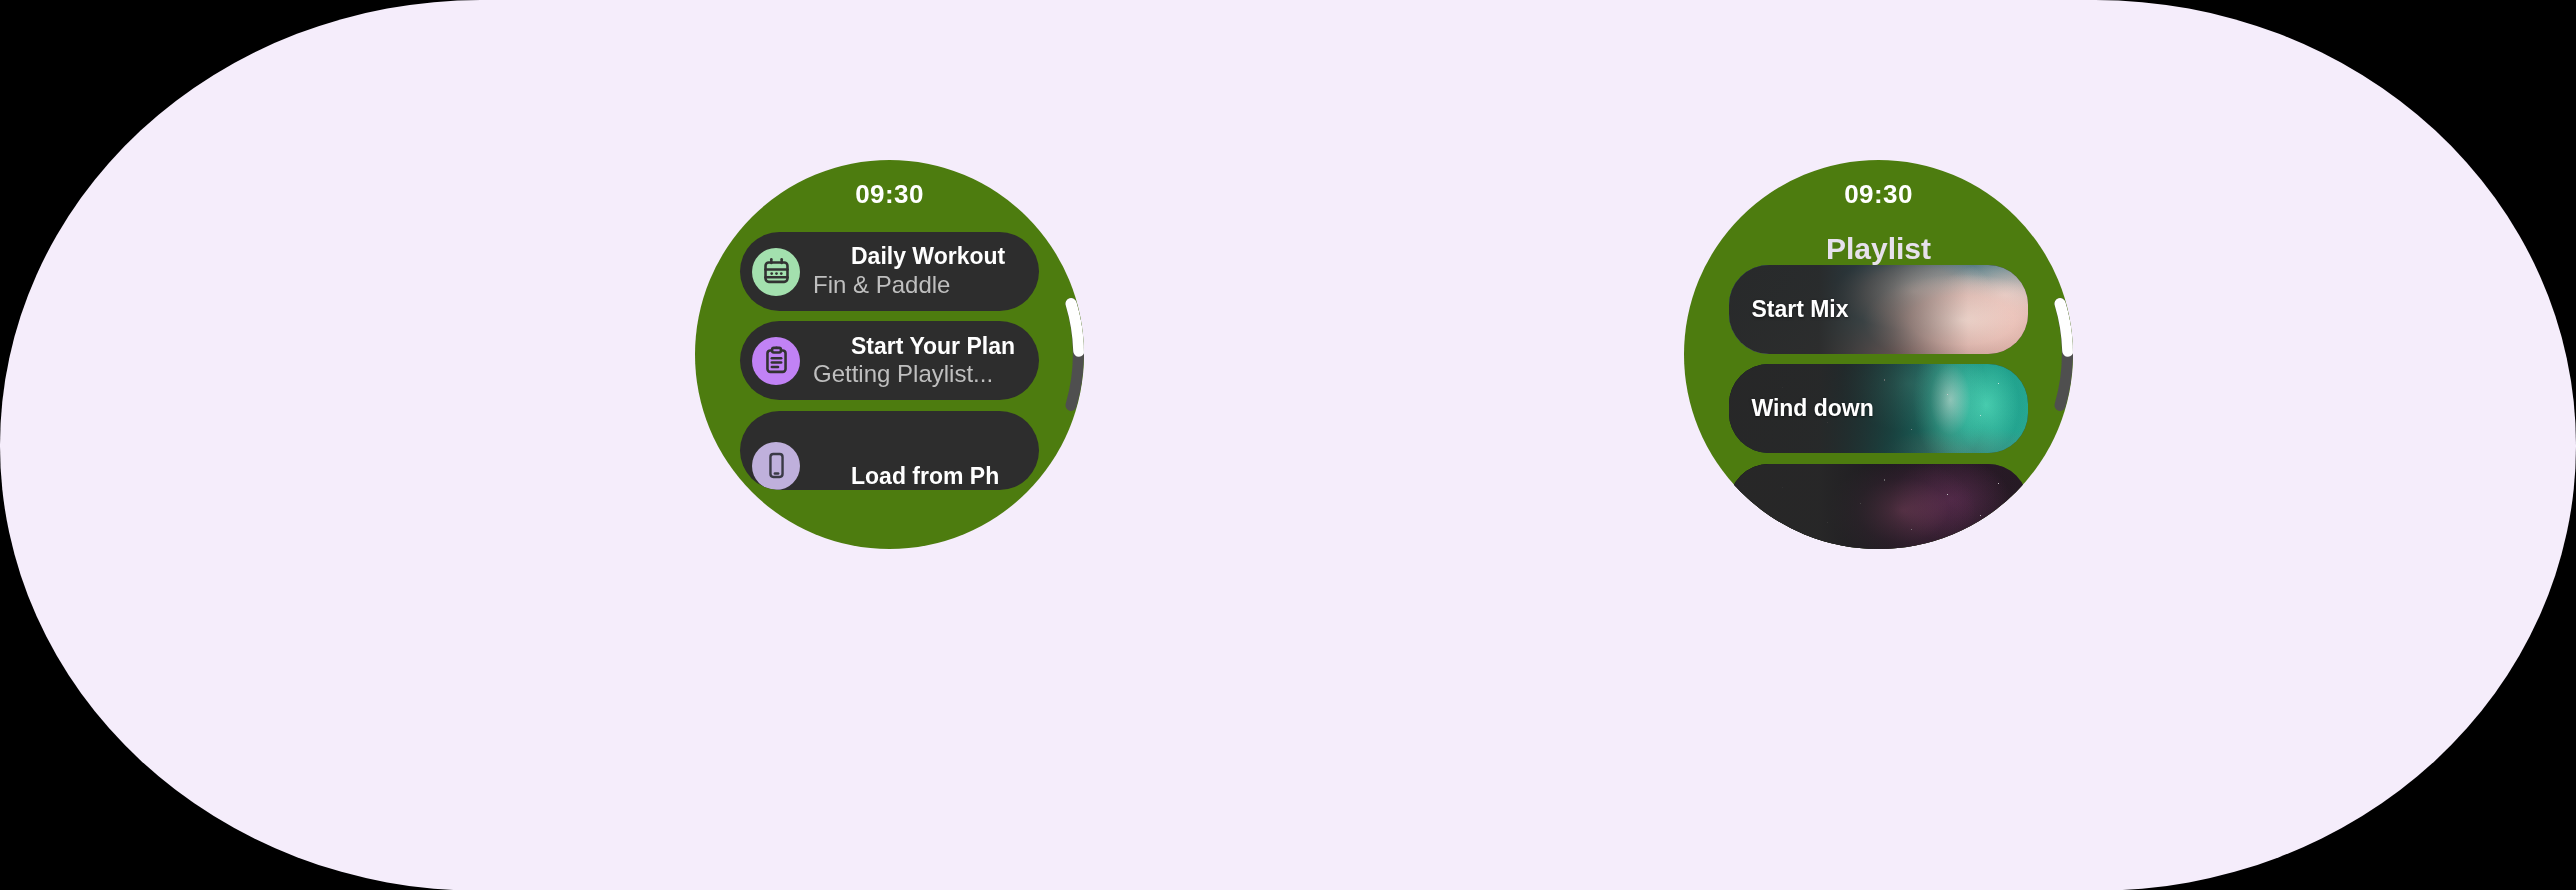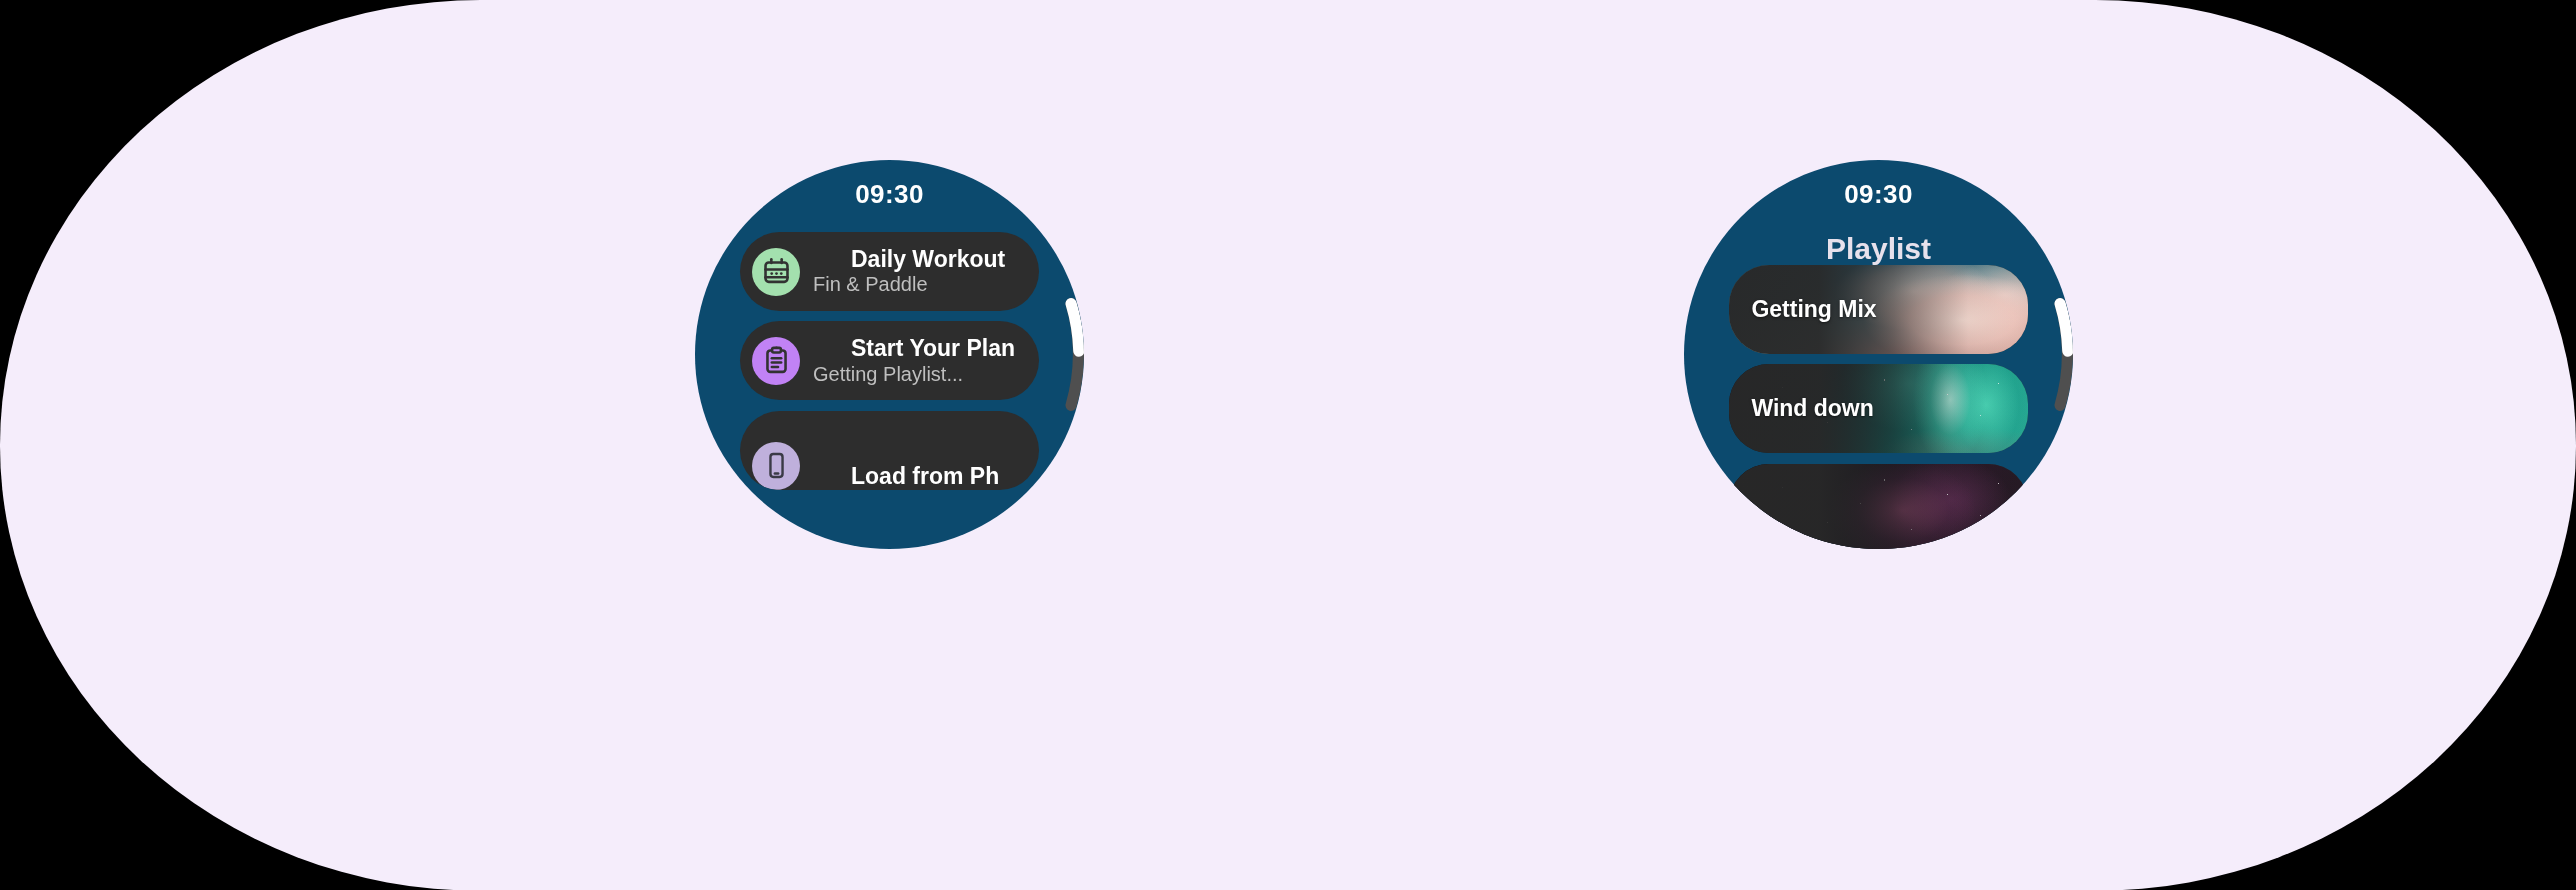--- a/index.html
+++ b/index.html
@@ -23,21 +23,21 @@
     border-radius: 481px / 445px;
     overflow: hidden;
   }
 
   
   .watch {
     position: absolute;
     width: 389px;
     height: 389px;
     border-radius: 50%;
-    background: #0c4a6e;
+    background: #4d7c0f;
     overflow: hidden;
   }
   .watch-left  { left: 695px; top: 160px; }
   .watch-right { left: 1684px; top: 160px; }
 
   
   .time {
     position: absolute;
     top: 19px;
     left: 0;
@@ -103,21 +103,21 @@
   .chip-title {
     color: #FFFFFF;
     font-size: 23px;
     font-weight: 700;
     line-height: 1.12;
     white-space: nowrap;
     margin-left: 38px;
   }
   .chip-sub {
     color: #BFBFBF;
-    font-size: 20px;
+    font-size: 24px;
     font-weight: 400;
     line-height: 1.15;
     white-space: nowrap;
     margin-top: 0.9px;
   }
 
   
   .chip-image {
     height: 89px;
     display: flex;
@@ -271,21 +271,21 @@
 
     <div class="time">09:30</div>
 
     <div class="screen-title">Playlist</div>
 
     <div class="list list-right">
 
       <div class="chip chip-image">
         <div class="art art-clouds"></div>
         <div class="scrim"></div>
-        <div class="label">Getting Mix</div>
+        <div class="label">Start Mix</div>
       </div>
 
       <div class="chip chip-image">
         <div class="art art-aurora">
           <div class="stars"></div>
         </div>
         <div class="scrim"></div>
         <div class="label">Wind down</div>
       </div>
 

